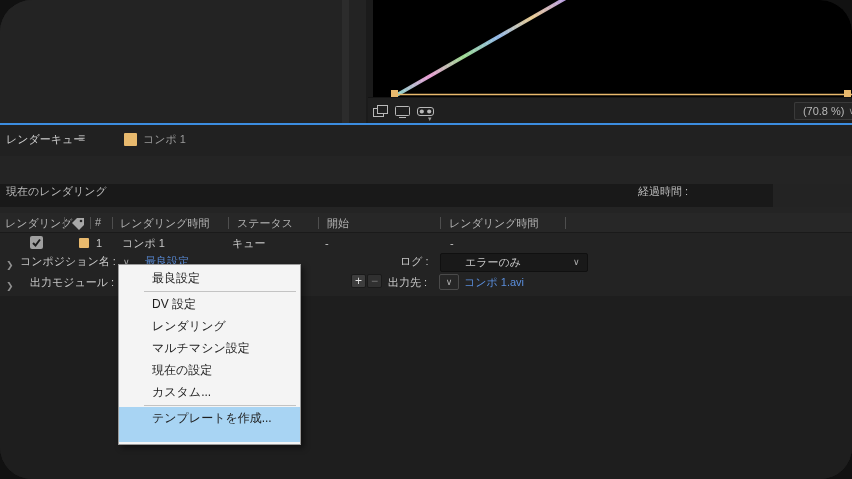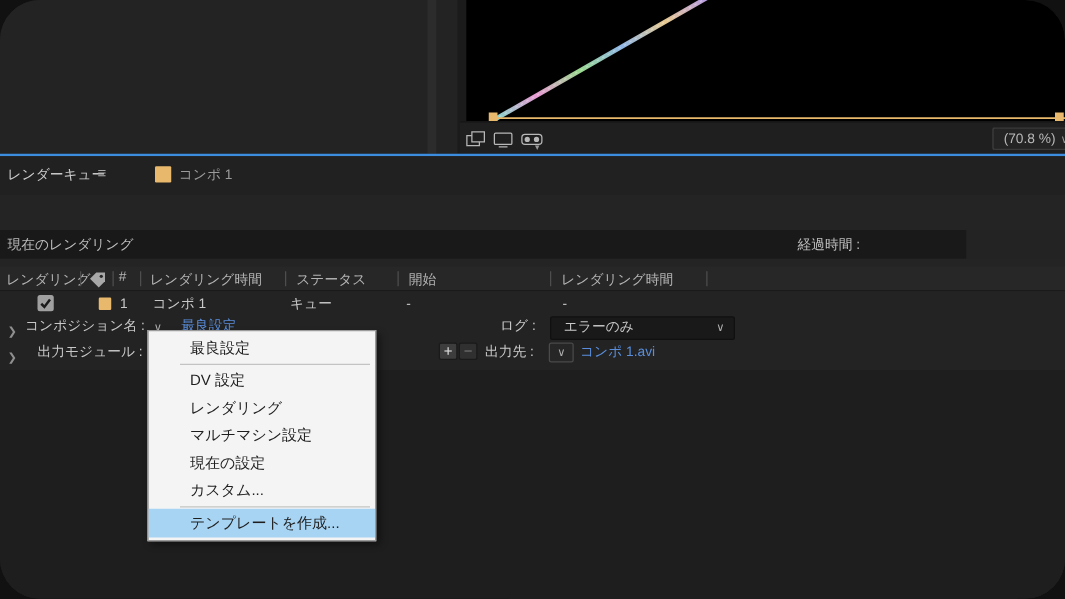--- a/index.html
+++ b/index.html
@@ -26,21 +26,21 @@
   .tiny-arrow{position:absolute;font-size:7px;color:#9a9a9a;line-height:7px;}
 
   
   .tabbar{left:0;top:125px;width:852px;height:31px;background:#212121;}
   .tab-underline{left:2px;top:151px;width:86px;height:1px;background:#bdbdbd;}
   .tab-label{color:#cfcfcf;}
   .tab-label-dim{color:#9b9b9b;}
   .comp-square{width:13px;height:13px;border-radius:1px;}
 
   .band{left:0;top:156px;width:852px;height:28px;background:#242424;}
-  .current-row{left:0;top:184px;width:773px;height:23px;background:#191919;display:flex;align-items:center;color:#bdbdbd;}
+  .current-row{left:0;top:184px;width:773px;height:23px;background:#191919;display:flex;color:#bdbdbd;}
 
   .gapband{left:0;top:207px;width:852px;height:6px;background:#242424;}
 
   
   .qheader{left:0;top:213px;width:852px;height:20px;background:#272727;border-bottom:1px solid #1a1a1a;box-sizing:border-box;color:#b4b4b4;}
   .qheader .hcell{position:absolute;top:3px;}
   .hsep{position:absolute;top:4px;width:1px;height:12px;background:#4e4e4e;}
   .qrows{left:0;top:233px;width:852px;height:63px;background:#232323;}
   .cell{position:absolute;top:0;height:20px;line-height:20px;}
 
@@ -58,21 +58,21 @@
 
   .bottom-area{left:0;top:296px;width:852px;height:183px;background:#1e1e1e;}
 
   
   .ctx-menu{
     left:118px;top:264px;width:183px;background:#f4f4f4;
     border:1px solid #9b9b9b;box-shadow:3px 3px 6px rgba(0,0,0,.45);
     box-sizing:border-box;padding:2px 0;color:#1e1e1e;font-size:12px;
   }
   .ctx-item{height:22px;line-height:22px;padding-left:33px;white-space:nowrap;}
-  .ctx-item.hl{height:23px;line-height:23px;}
+  .ctx-item.hl{height:35px;line-height:23px;}
   .ctx-sep{height:1px;background:#c3c3c3;margin:2px 4px 1px 25px;}
 
   svg{display:block;}
 </style>
 </head>
 <body>
 
 <div class="stage">
 
   <div class="abs panel-topleft"></div>
@@ -190,21 +190,21 @@
       <span class="cell" style="left:450px">-</span>
     </div>
 
     <div class="row-line" style="top:18px;height:21px;line-height:21px">
       <span class="twirl">❯</span>
       <span style="position:absolute;left:20px">コンポジション名 :</span>
       <span class="chev-sm" style="position:absolute;left:123px;top:1px">∨</span>
       <span class="link" style="position:absolute;left:145px">最良設定</span>
       <span style="position:absolute;left:400px">ログ :</span>
       <span class="log-box">
-        <span style="margin-left:10px">エラーのみ</span>
+        <span style="margin-left:24px">エラーのみ</span>
         <span class="chev-sm" style="position:absolute;left:132px">∨</span>
       </span>
     </div>
 
     <div class="row-line" style="top:39px;height:21px;line-height:21px">
       <span class="twirl">❯</span>
       <span style="position:absolute;left:30px">出力モジュール :</span>
       <span class="pm-btn" style="left:351px;color:#e2e2e2"><span>+</span></span>
       <span class="pm-btn" style="left:367px;color:#787878;background:#303030"><span>−</span></span>
       <span style="position:absolute;left:388px">出力先 :</span>

